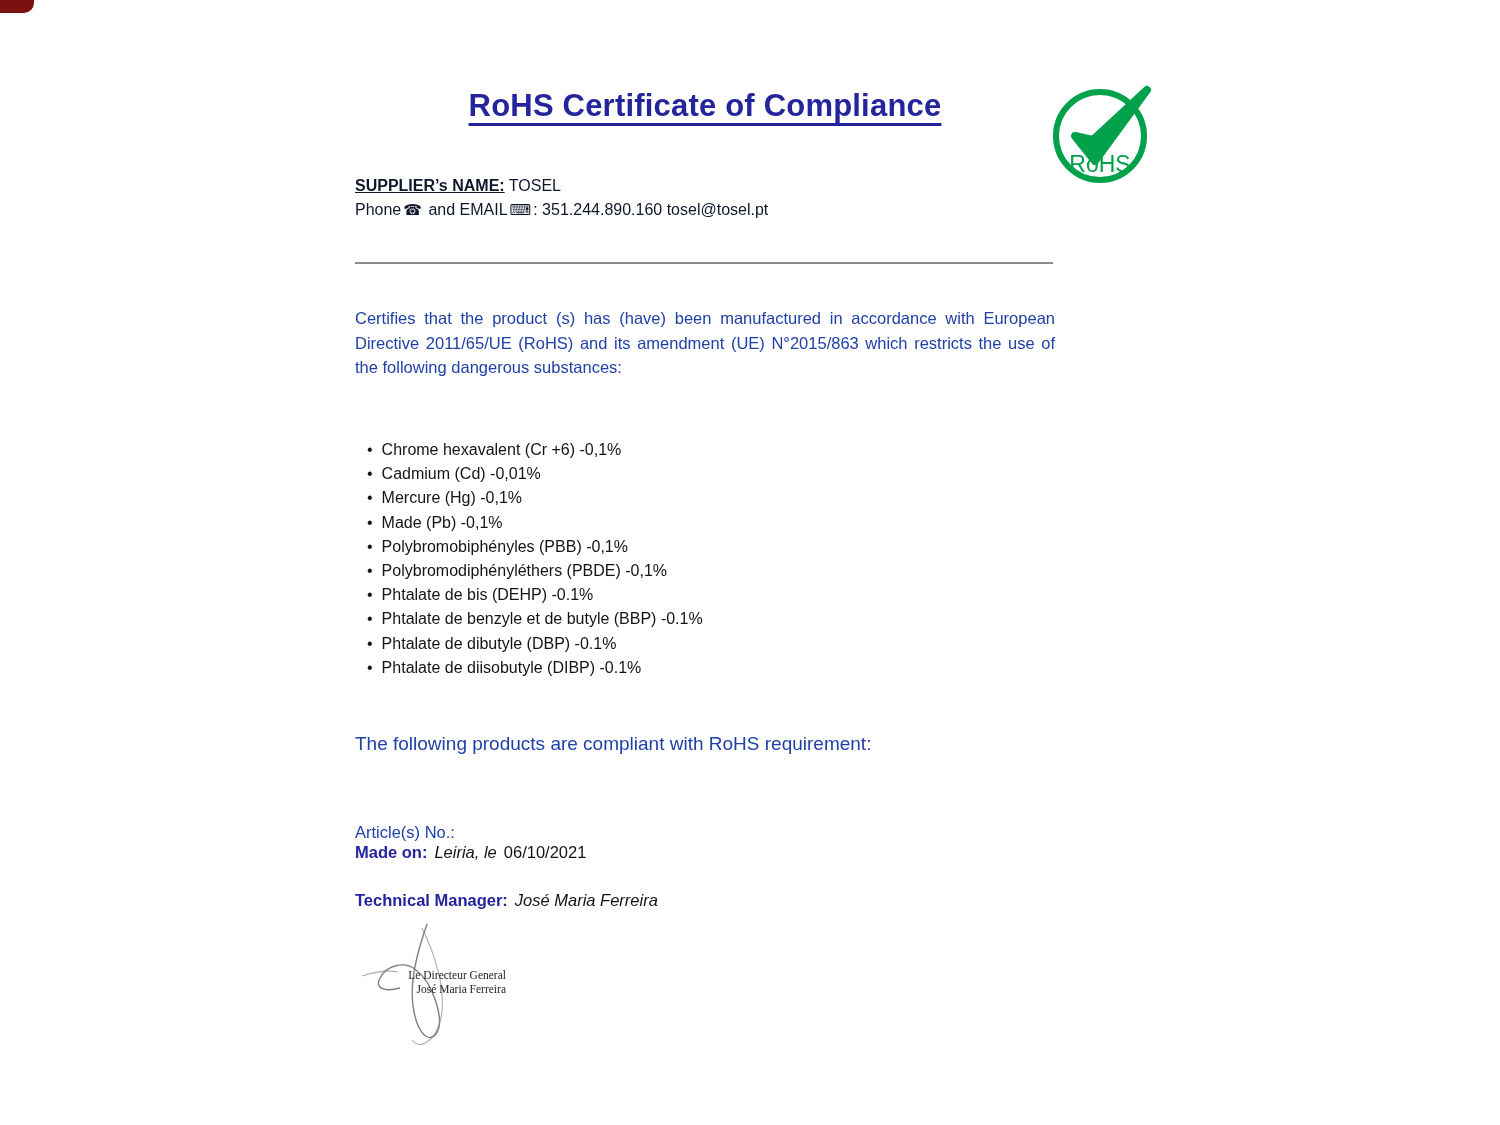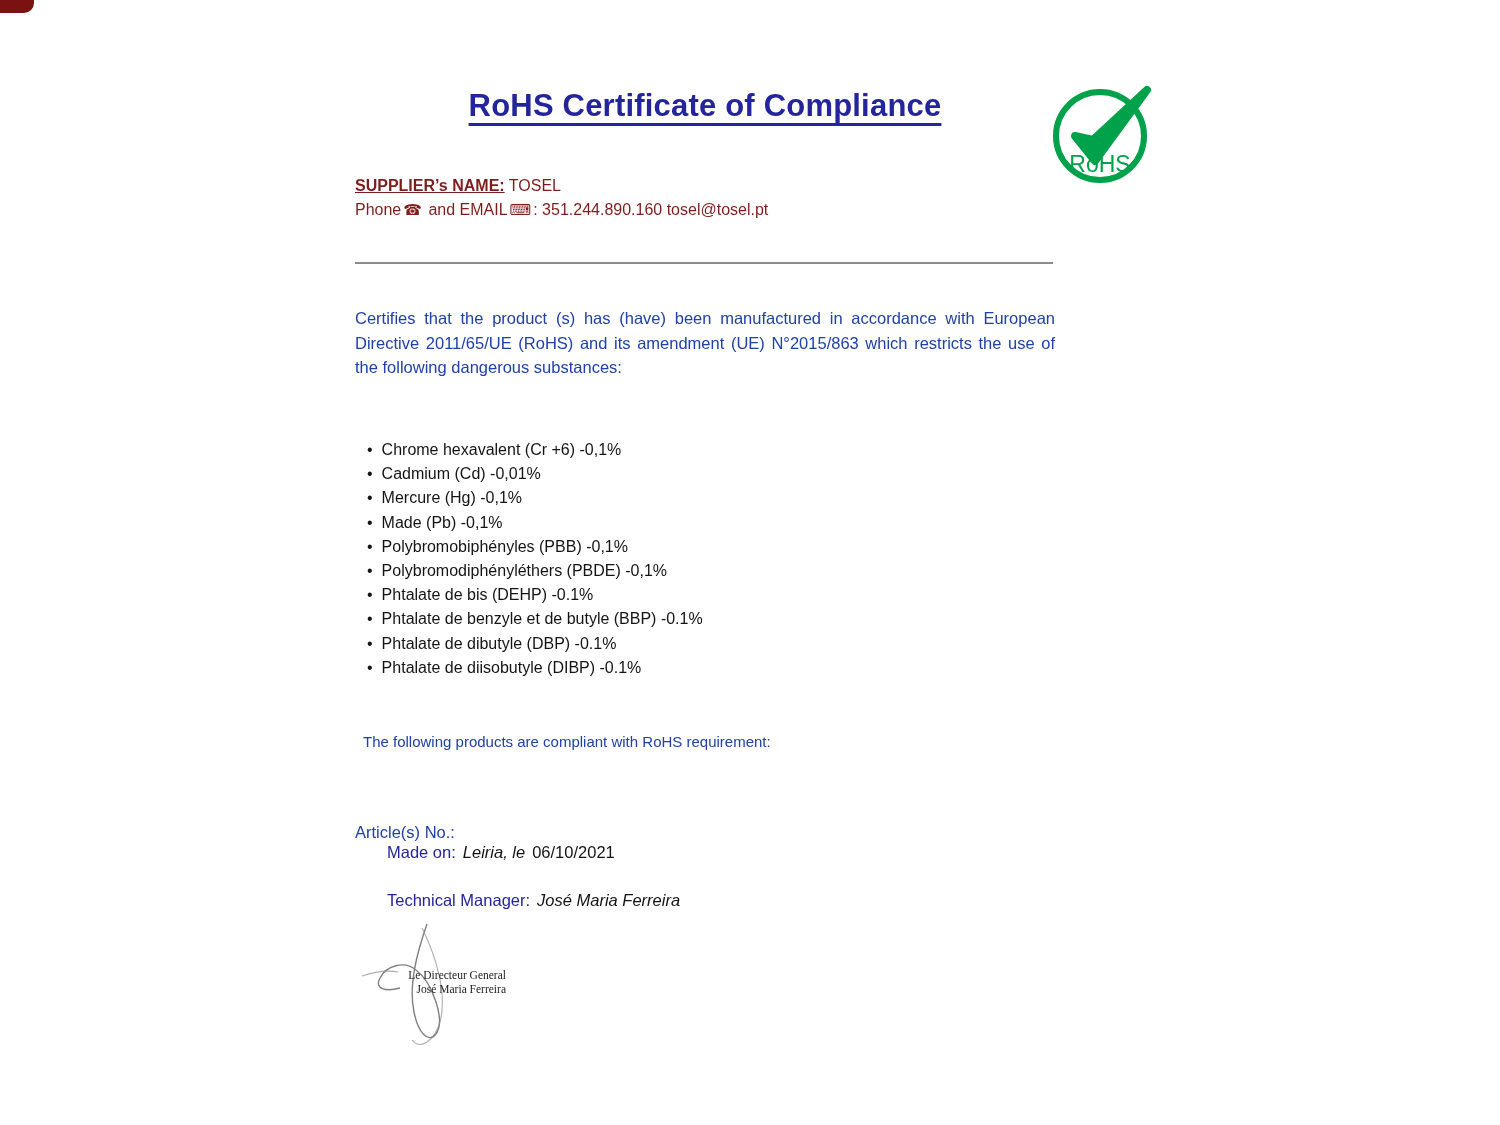--- a/index.html
+++ b/index.html
@@ -23,21 +23,21 @@
     font-size:31px; font-weight:bold;
     color:#24249c;
     text-decoration:underline;
     text-decoration-thickness:3px;
     text-underline-offset:7px;
     letter-spacing:0.2px;
   }
   .rohs-logo { position:absolute; left:1048px; top:78px; width:110px; height:110px; }
   .supplier-block {
     position:absolute; left:355px; top:174px; width:720px;
-    font-size:16px; line-height:24px; color:#7f1d1d;
+    font-size:16px; line-height:24px; color:#0f172a;
   }
   .supplier-name-label { font-weight:bold; text-decoration:underline; }
   .icon-glyph { font-size:15px; padding:0 2px; }
   .rule {
     position:absolute; left:355px; top:262px; width:698px; height:2px;
     background:#8a8a8a;
   }
   .cert-statement {
     position:absolute; left:355px; top:306px; width:700px;
     font-size:16.5px; line-height:24.5px;
@@ -45,32 +45,32 @@
     text-align:justify;
   }
   .substances-list {
     position:absolute; left:355px; top:426px; width:700px;
     margin:12px; padding:0; list-style:none;
     font-size:16px; line-height:24.2px; color:#141414;
   }
   .substances-list li::before { content:"•"; margin-right:9px; }
   .compliance-statement {
     position:absolute; left:355px; top:733px; width:700px;
-    font-size:15px; color:#2041a8;margin-left:8px;
+    font-size:19px; color:#2041a8;
   }
   .article-label {
     position:absolute; left:355px; top:775px; width:700px;
     font-size:16.5px; color:#2041a8;margin-top:48px;
   }
   .made-on-line, .manager-line {
     position:absolute; left:355px; width:760px; font-size:16.5px; color:#141414;
   }
   .made-on-line { top:843px; }
   .manager-line { top:891px; }
-  .blue-bold-label { color:#24249c; font-weight:normal;margin-left:32px; }
+  .blue-bold-label { color:#24249c; font-weight:bold; }
   .italic-text { font-style:italic; margin-left:7px; }
   .plain-after { margin-left:7px; }
   .signature-wrap { position:absolute; left:352px; top:922px; width:260px; height:130px; }
   .signature-svg { position:absolute; left:0; top:0; }
   .signature-text {
     position:absolute; left:44px; top:46px;
     font-family:"Liberation Serif", serif;
     font-size:11.5px; line-height:14px; color:#222;
     text-align:right; width:110px;
   }

